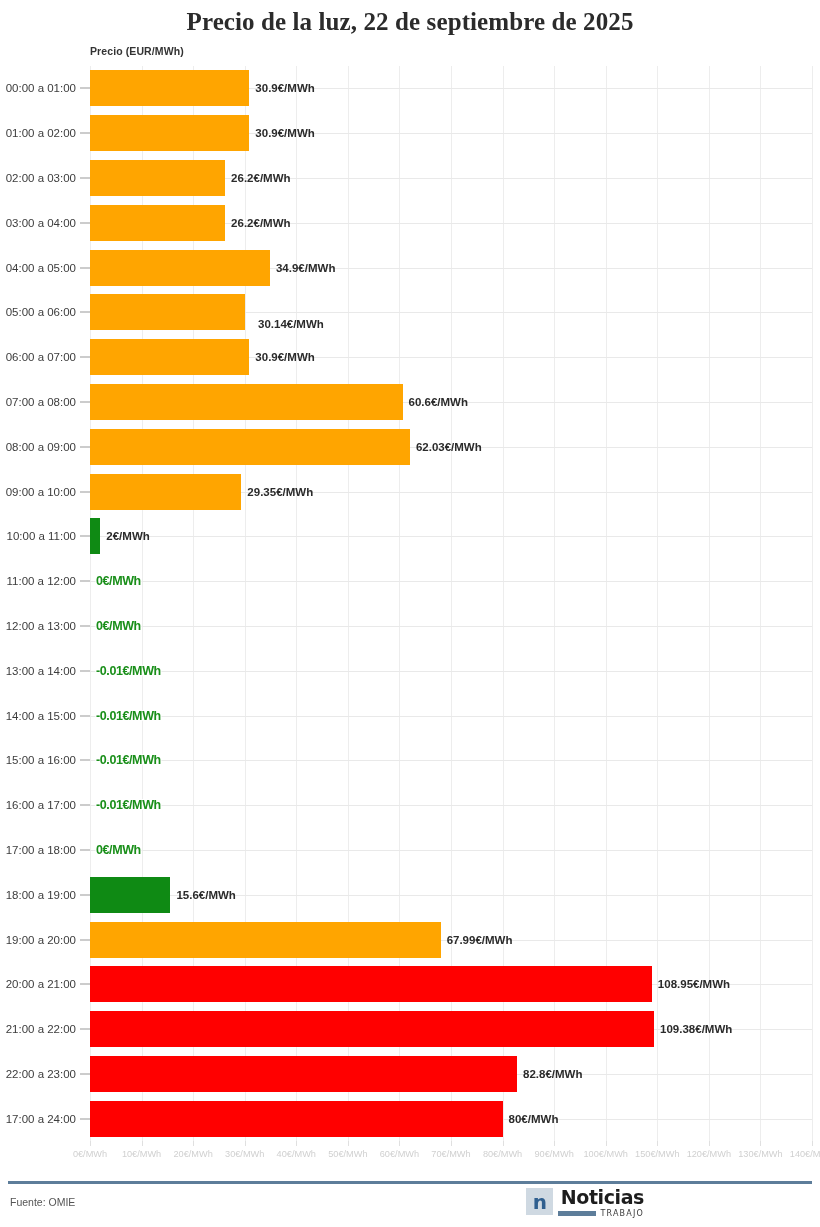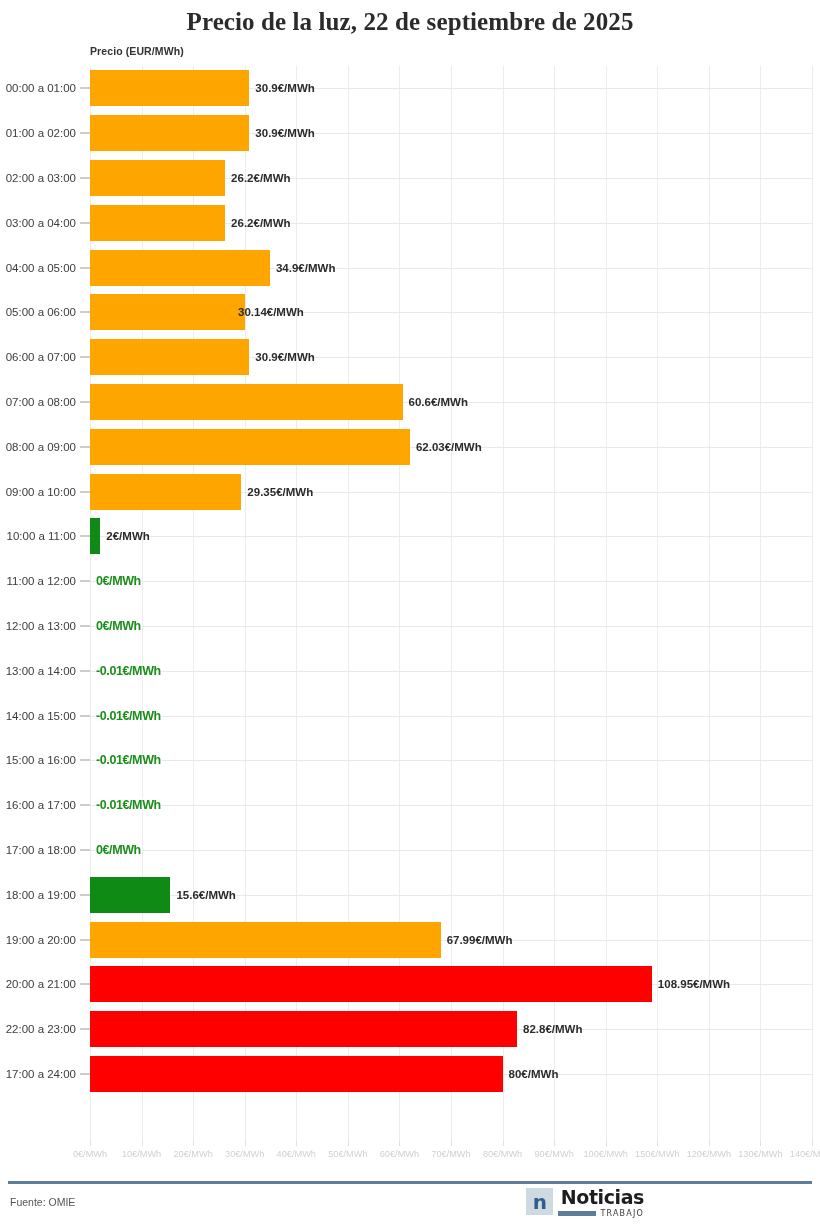--- a/index.html
+++ b/index.html
@@ -280,21 +280,21 @@
           <div class="cat-label">04:00 a 05:00</div>
           <div class="tick-dash"></div>
           <div class="bar orange" style="width: 179.984px;"></div>
           <div class="val-label" style="left: 269.984px;">34.9€/MWh</div>
         </div>
         <div class="row">
           <div class="row-hline"></div>
           <div class="cat-label">05:00 a 06:00</div>
           <div class="tick-dash"></div>
           <div class="bar orange" style="width: 155.436px;"></div>
-          <div class="val-label" style="left: 232px;">30.14€/MWh</div>
+          <div class="val-label" style="left: 252px; margin-top: 12px;">30.14€/MWh</div>
         </div>
         <div class="row">
           <div class="row-hline"></div>
           <div class="cat-label">06:00 a 07:00</div>
           <div class="tick-dash"></div>
           <div class="bar orange" style="width: 159.356px;"></div>
           <div class="val-label" style="left: 249.356px;">30.9€/MWh</div>
         </div>
         <div class="row">
           <div class="row-hline"></div>
@@ -379,20 +379,27 @@
           <div class="tick-dash"></div>
           <div class="bar orange" style="width: 350.634px;"></div>
           <div class="val-label" style="left: 440.634px;">67.99€/MWh</div>
         </div>
         <div class="row">
           <div class="row-hline"></div>
           <div class="cat-label">20:00 a 21:00</div>
           <div class="tick-dash"></div>
           <div class="bar red" style="width: 561.871px;"></div>
           <div class="val-label" style="left: 651.871px;">108.95€/MWh</div>
+        </div>
+        <div class="row">
+          <div class="row-hline"></div>
+          <div class="cat-label">21:00 a 22:00</div>
+          <div class="tick-dash"></div>
+          <div class="bar red" style="width: 564.088px;"></div>
+          <div class="val-label" style="left: 654.088px;">109.38€/MWh</div>
         </div>
         <div class="row">
           <div class="row-hline"></div>
           <div class="cat-label">22:00 a 23:00</div>
           <div class="tick-dash"></div>
           <div class="bar red" style="width: 427.011px;"></div>
           <div class="val-label" style="left: 517.011px;">82.8€/MWh</div>
         </div>
         <div class="row">
           <div class="row-hline"></div>

